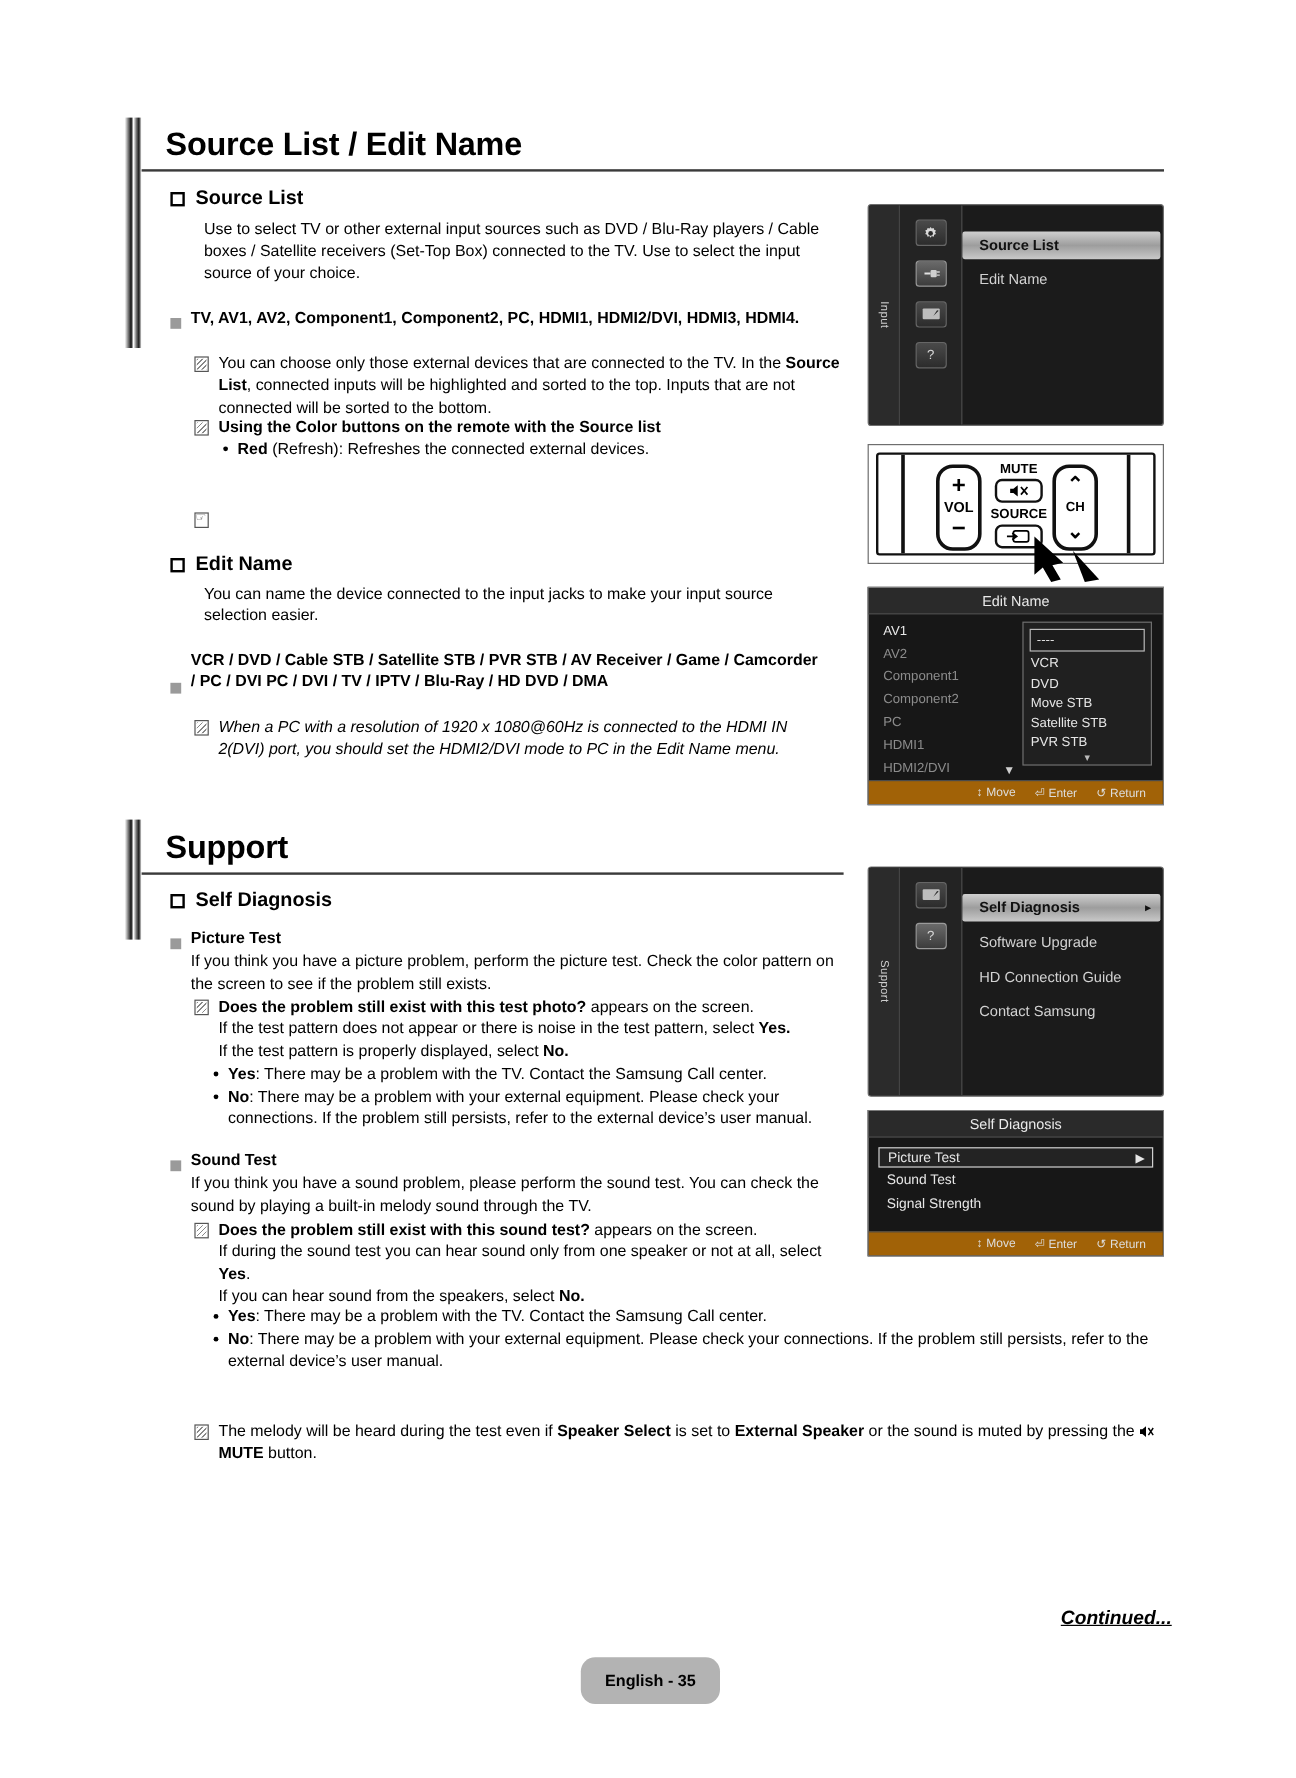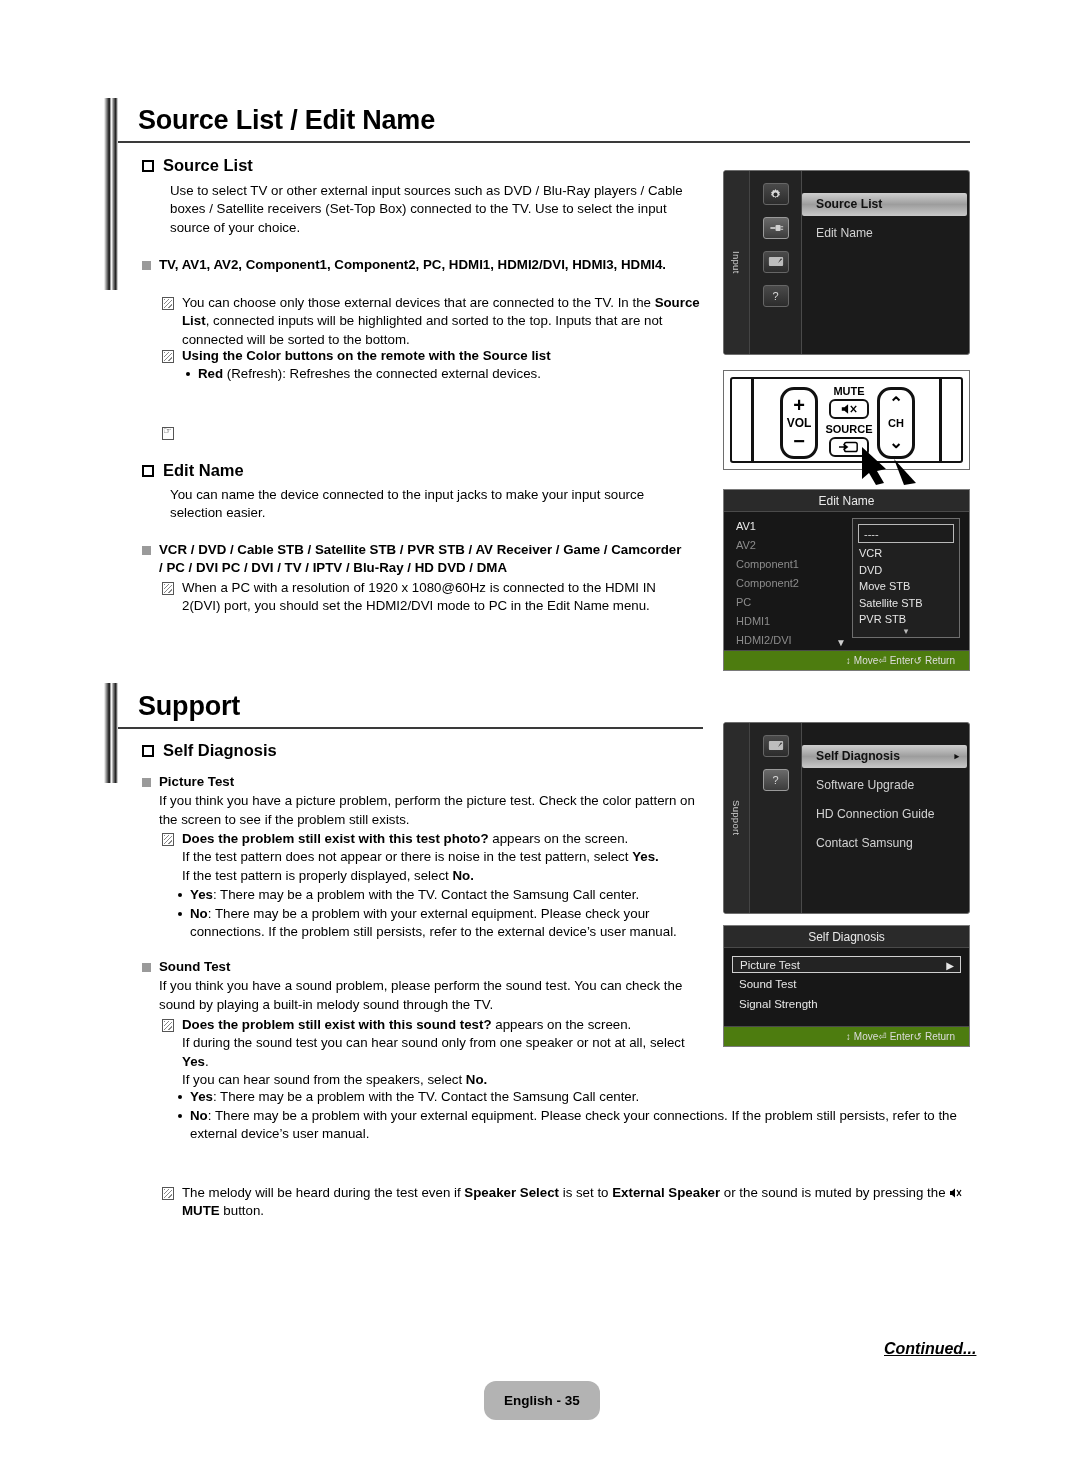--- a/index.html
+++ b/index.html
@@ -34,21 +34,21 @@
   .sq-outline {
     width:12px; height:12px; border:2px solid #000; background:#fff;
     display:inline-block; margin-top:4px; flex:none;
   }
   .h2txt { font-size:16.5px; font-weight:bold; }
 
   .blk { position:absolute; }
   .para { font-size:13.3px; line-height:1.38; text-align:left; }
   .para b { font-weight:bold; }
 
-  .bulrow { display:flex; align-items:flex-start; gap:8px; margin-top:2px; }
+  .bulrow { display:flex; align-items:flex-end; gap:8px; margin-top:2px; }
   .sq-gray { width:9px; height:9px; background:#9a9a9a; flex:none; margin-top:5px; }
   .bold-line { font-size:13.3px; font-weight:bold; line-height:1.38; }
 
   
   .note-icon {
     width:12px; height:13px; flex:none; margin-top:3px;
     border:1px solid #555; position:relative; background:#fff;
   }
   .note-icon:after{
     content:""; position:absolute; left:1px; top:1px; width:8px; height:9px;
@@ -118,22 +118,22 @@
 
   
   .osd-dlg{ position:absolute; background:#171717; border:1px solid #7a7a7a; color:#ddd; }
   .dlg-title{
     height:22px; line-height:22px; text-align:center; font-size:12px;
     color:#e9e9e9; background:#2a2a2a; border-bottom:1px solid #4a4a4a;
   }
   .dlg-body{ position:relative; }
   .dlg-footer{
     position:absolute; left:0; right:0; bottom:0; height:20px;
-    background:#4d7c0f; border-top:1px solid #4a4a4a;
-    display:flex; align-items:center; justify-content:flex-end; 
+    background:#a16207; border-top:1px solid #4a4a4a;
+    display:flex; align-items:center; justify-content:flex-end; gap:16px;
     padding-right:14px; font-size:10px; color:#ddd;
   }
   .dlg-footer span.gly{ margin-right:3px; }
 
   .en-col{ position:absolute; left:12px; top:8px; width:110px; font-size:11px; }
   .en-col div{ margin-bottom:7px; color:#8c8c8c; }
   .en-col div.on{ color:#e9e9e9; }
   .en-box{
     position:absolute; left:128px; top:6px; width:108px; bottom:34px;
     background:#202020; border:1px solid #6e6e6e;
@@ -242,21 +242,21 @@
 
   <div class="blk para" style="left:170px; top:486px; width:510px;">You can name the device connected to the input jacks to make your input source selection easier.</div>
 
   <div class="blk" style="left:142px; top:539px; width:545px;">
     <div class="bulrow">
       <span class="sq-gray"></span>
       <span class="bold-line">VCR / DVD / Cable STB / Satellite STB / PVR STB / AV Receiver / Game / Camcorder / PC / DVI PC / DVI / TV / IPTV / Blu-Ray / HD DVD / DMA</span>
     </div>
   </div>
 
-  <div class="blk" style="left:162px; top:579px; width:535px;">
+  <div class="blk" style="left:162px; top:597px; width:535px;font-style:italic;">
     <div class="noterow">
       <span class="note-icon"></span>
       <span class="para">When a PC with a resolution of 1920 x 1080@60Hz is connected to the HDMI IN 2(DVI) port, you should set the HDMI2/DVI mode to PC in the Edit Name menu.</span>
     </div>
   </div>
 
   <div class="chapter-title" style="left:138px; top:693px;">Support</div>
   <div class="chapter-rule" style="left:118px; top:727px; width:585px;"></div>
 
   <div class="h2row" style="left:142px; top:741px;">

